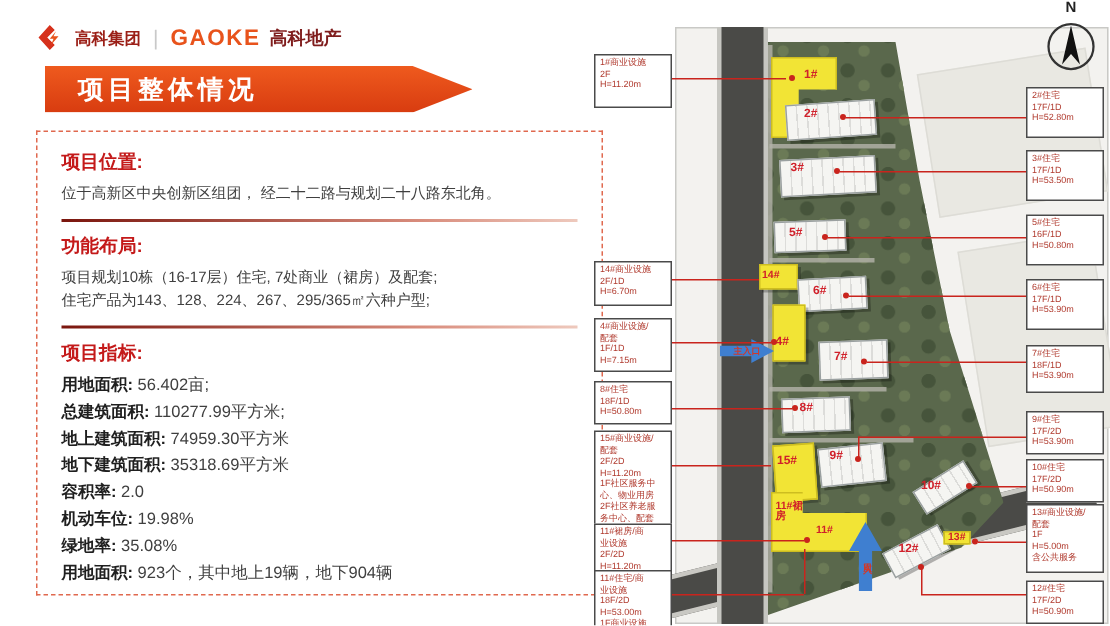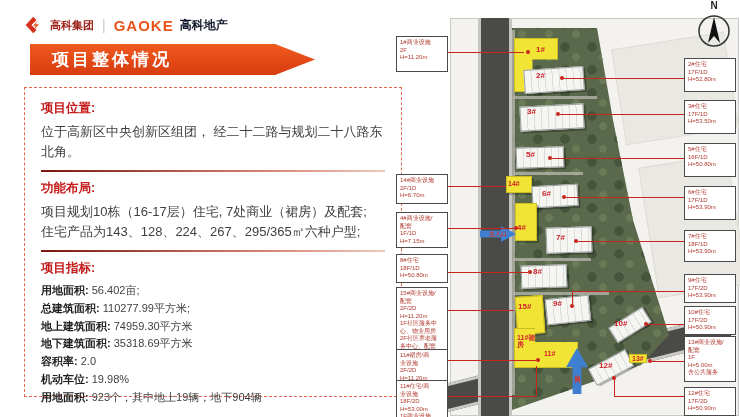--- a/index.html
+++ b/index.html
@@ -3,31 +3,31 @@
 <meta charset="utf-8">
 <style>
   html,body{margin:0;padding:0;background:#fff;}
   #stage{position:relative;width:740px;height:417px;background:#fff;overflow:hidden;
          font-family:"Liberation Sans","DejaVu Sans",sans-serif;}
   
   .logo-row{position:absolute;left:24px;top:14px;height:22px;display:flex;align-items:center;gap:6px;}
   .logo-group{color:#9b1f17;font-weight:bold;font-size:11px;}
   .logo-sep{color:#c9c9c9;font-size:14px;margin:0 2px;}
   .logo-brand{color:#e8531c;font-weight:bold;font-size:15px;letter-spacing:1px;}
-  .logo-sub{color:#0f172a;font-weight:bold;font-size:12px;}
+  .logo-sub{color:#7f1d1d;font-weight:bold;font-size:12px;}
   .ribbon{position:absolute;left:30px;top:44px;width:285px;height:31px;
           background:linear-gradient(180deg,#ef5a1e,#d83c10);
           clip-path:polygon(0 0,86% 0,100% 50%,86% 100%,0 100%);
           color:#fff;font-weight:bold;font-size:17px;letter-spacing:3px;
           line-height:31px;padding-left:22px;box-sizing:border-box;}
   
   .panel{position:absolute;left:24px;top:87px;width:378px;height:310px;
          border:1px dashed #e0694f;box-sizing:border-box;padding:10px 16px 8px 16px;}
   .sec-head{color:#c41a1a;font-weight:bold;font-size:12.5px;margin:2px 0 5px 0;}
-  .sec-body{color:#3f3f3f;font-size:13px;line-height:1.5;}
+  .sec-body{color:#3f3f3f;font-size:10px;line-height:1.5;}
   .divider{height:2px;background:linear-gradient(90deg,#7a150d,#d98d7d 70%,#eec9bd);margin:9px 0 8px 0;}
   .ind-row{font-size:11px;color:#3f3f3f;line-height:1.62;}
   .ind-row b{color:#1f1f1f;}
   
   .map-frame{position:absolute;left:450px;top:18px;width:289px;height:398px;
              background:#f3f2ef;border:1px solid #c9c9c6;box-sizing:border-box;overflow:hidden;}
   .cityblock{position:absolute;background:#e9e8e2;border:1px solid #dddcd6;}
   .road-v{position:absolute;left:478px;top:18px;width:34px;height:398px;background:#4a4a47;
           border-left:3px solid #c6c6c1;border-right:3px solid #c6c6c1;box-sizing:border-box;}
   .road-diag{position:absolute;left:438px;top:386px;width:300px;height:28px;background:#4a4a47;
@@ -84,20 +84,21 @@
     <div class="sec-body">项目规划10栋（16-17层）住宅, 7处商业（裙房）及配套;</div>
     <div class="sec-body">住宅产品为143、128、224、267、295/365㎡六种户型;</div>
     <div class="divider"></div>
     <div class="sec-head">项目指标:</div>
     <div class="ind-row"><b>用地面积:</b> <span>56.402亩;</span></div>
     <div class="ind-row"><b>总建筑面积:</b> <span>110277.99平方米;</span></div>
     <div class="ind-row"><b>地上建筑面积:</b> <span>74959.30平方米</span></div>
     <div class="ind-row"><b>地下建筑面积:</b> <span>35318.69平方米</span></div>
     <div class="ind-row"><b>容积率:</b> <span>2.0</span></div>
     <div class="ind-row"><b>机动车位:</b> <span>19.98%</span></div>
+    <div class="ind-row"><b>绿地率:</b> <span>35.08%</span></div>
     <div class="ind-row"><b>用地面积:</b> <span>923个，其中地上19辆，地下904辆</span></div>
   </div>
 
   <div class="map-frame"></div>
   <div class="cityblock" style="left:618px;top:40px;width:112px;height:95px;transform:rotate(-9deg);"></div>
   <div class="cityblock" style="left:648px;top:160px;width:88px;height:130px;transform:rotate(-9deg);"></div>
   <div class="road-diag"></div>
   <div class="road-v"></div>
   <div class="site"></div>
 

